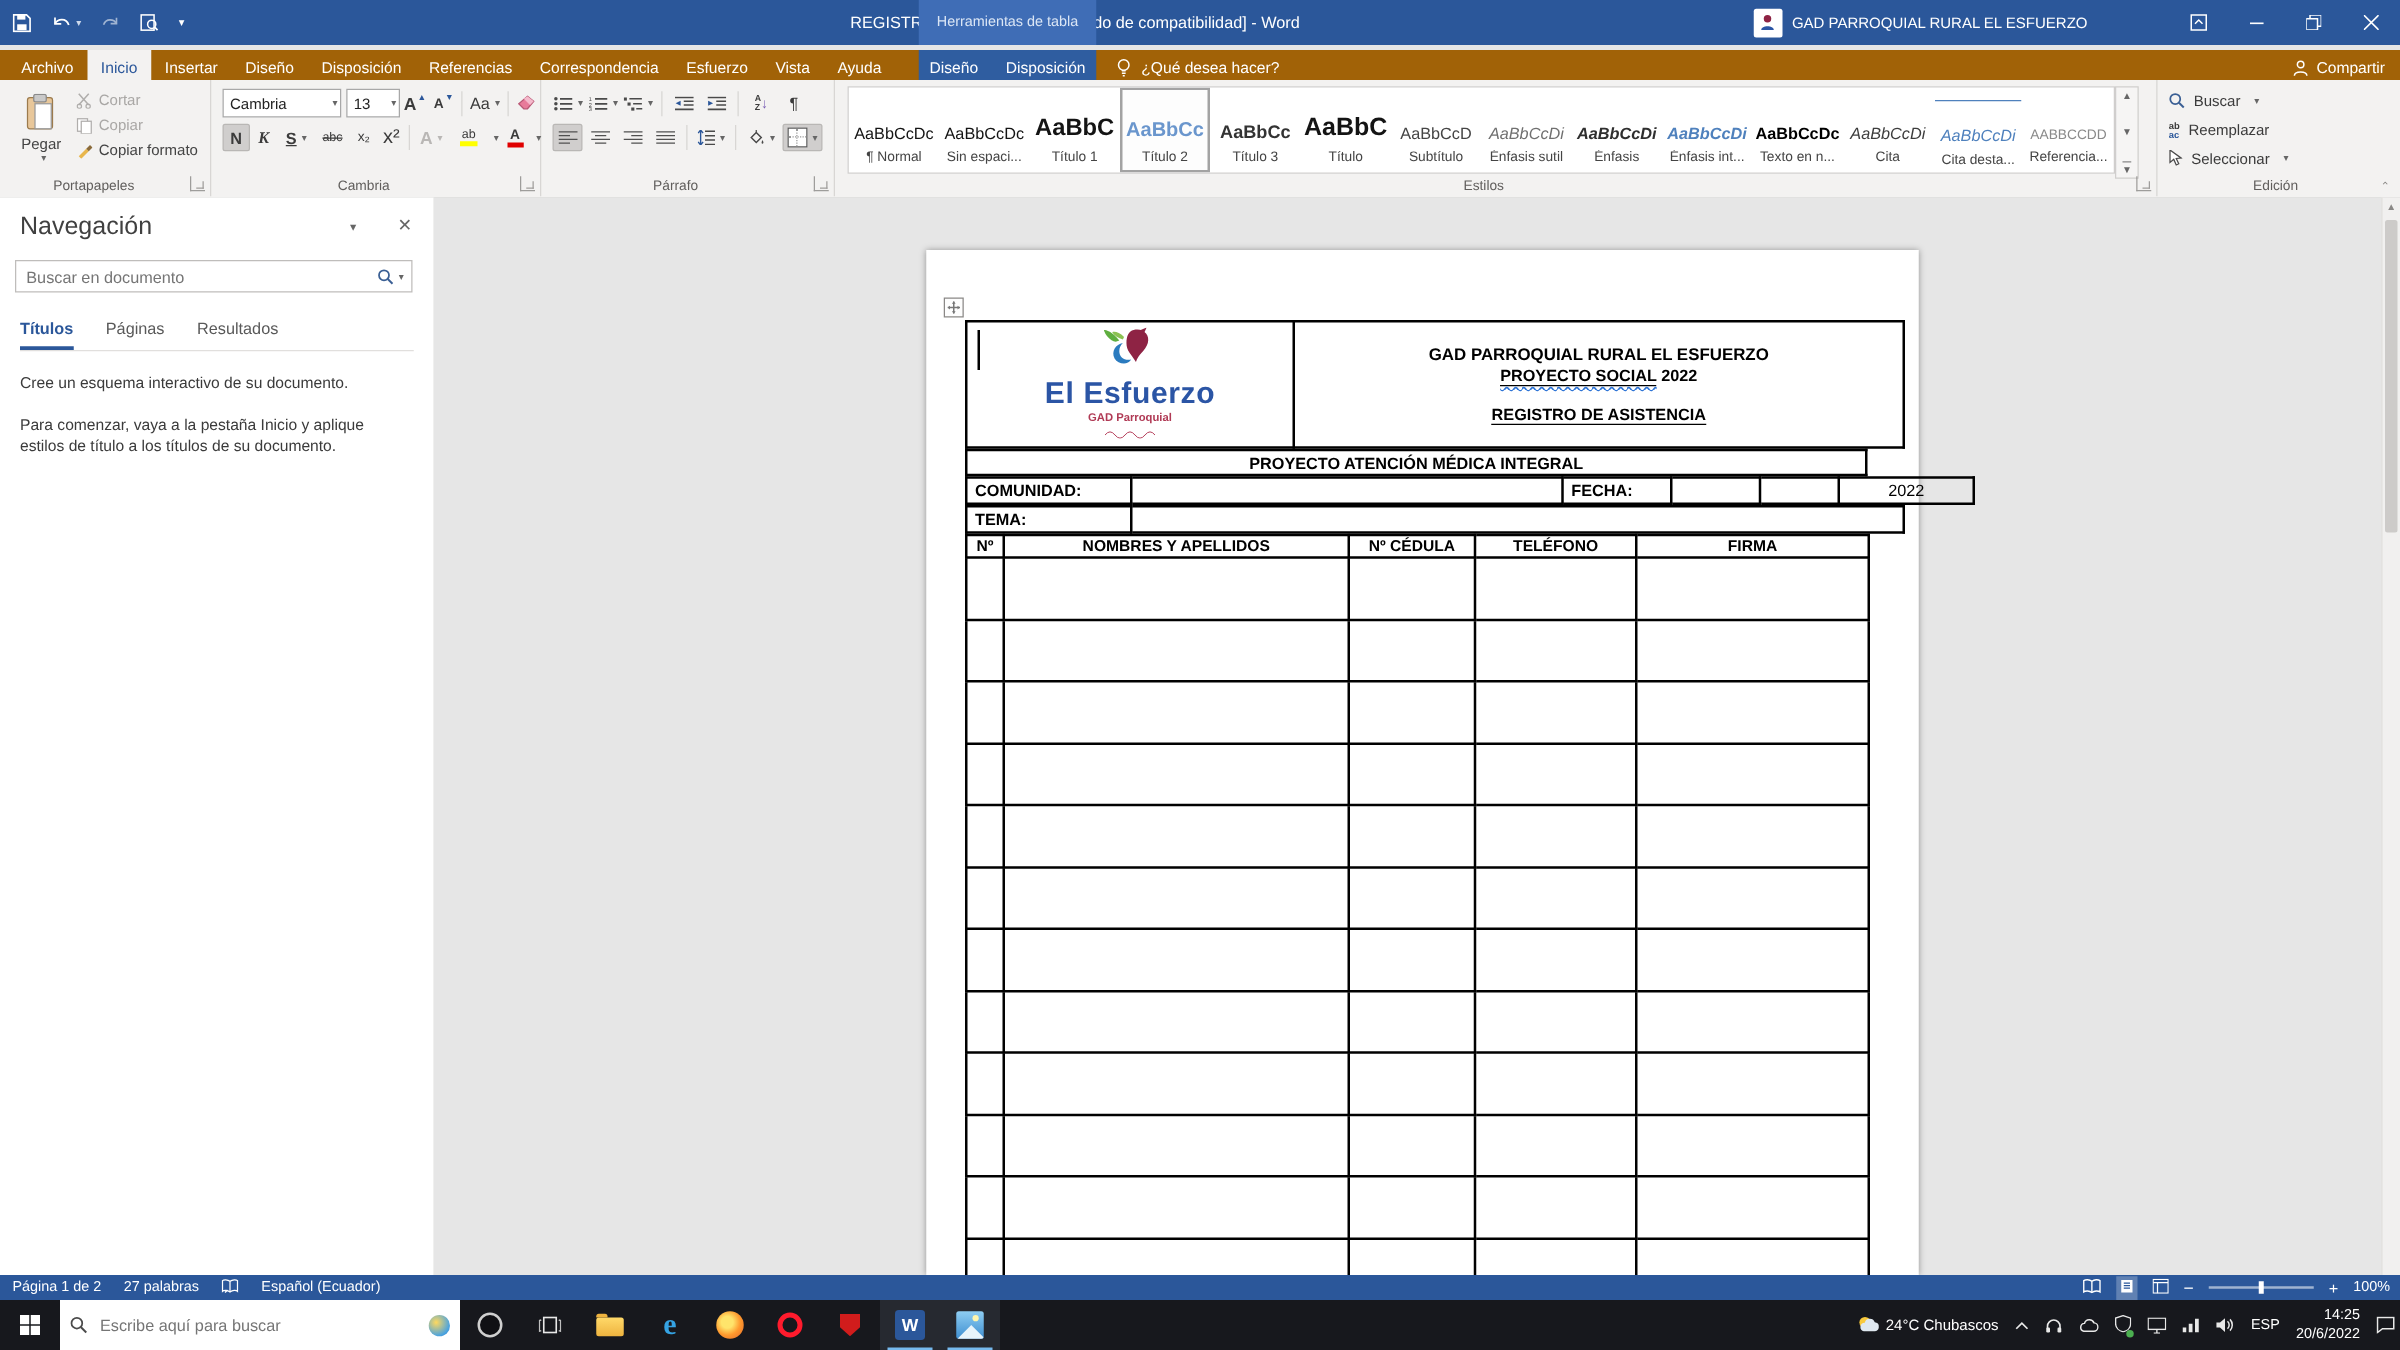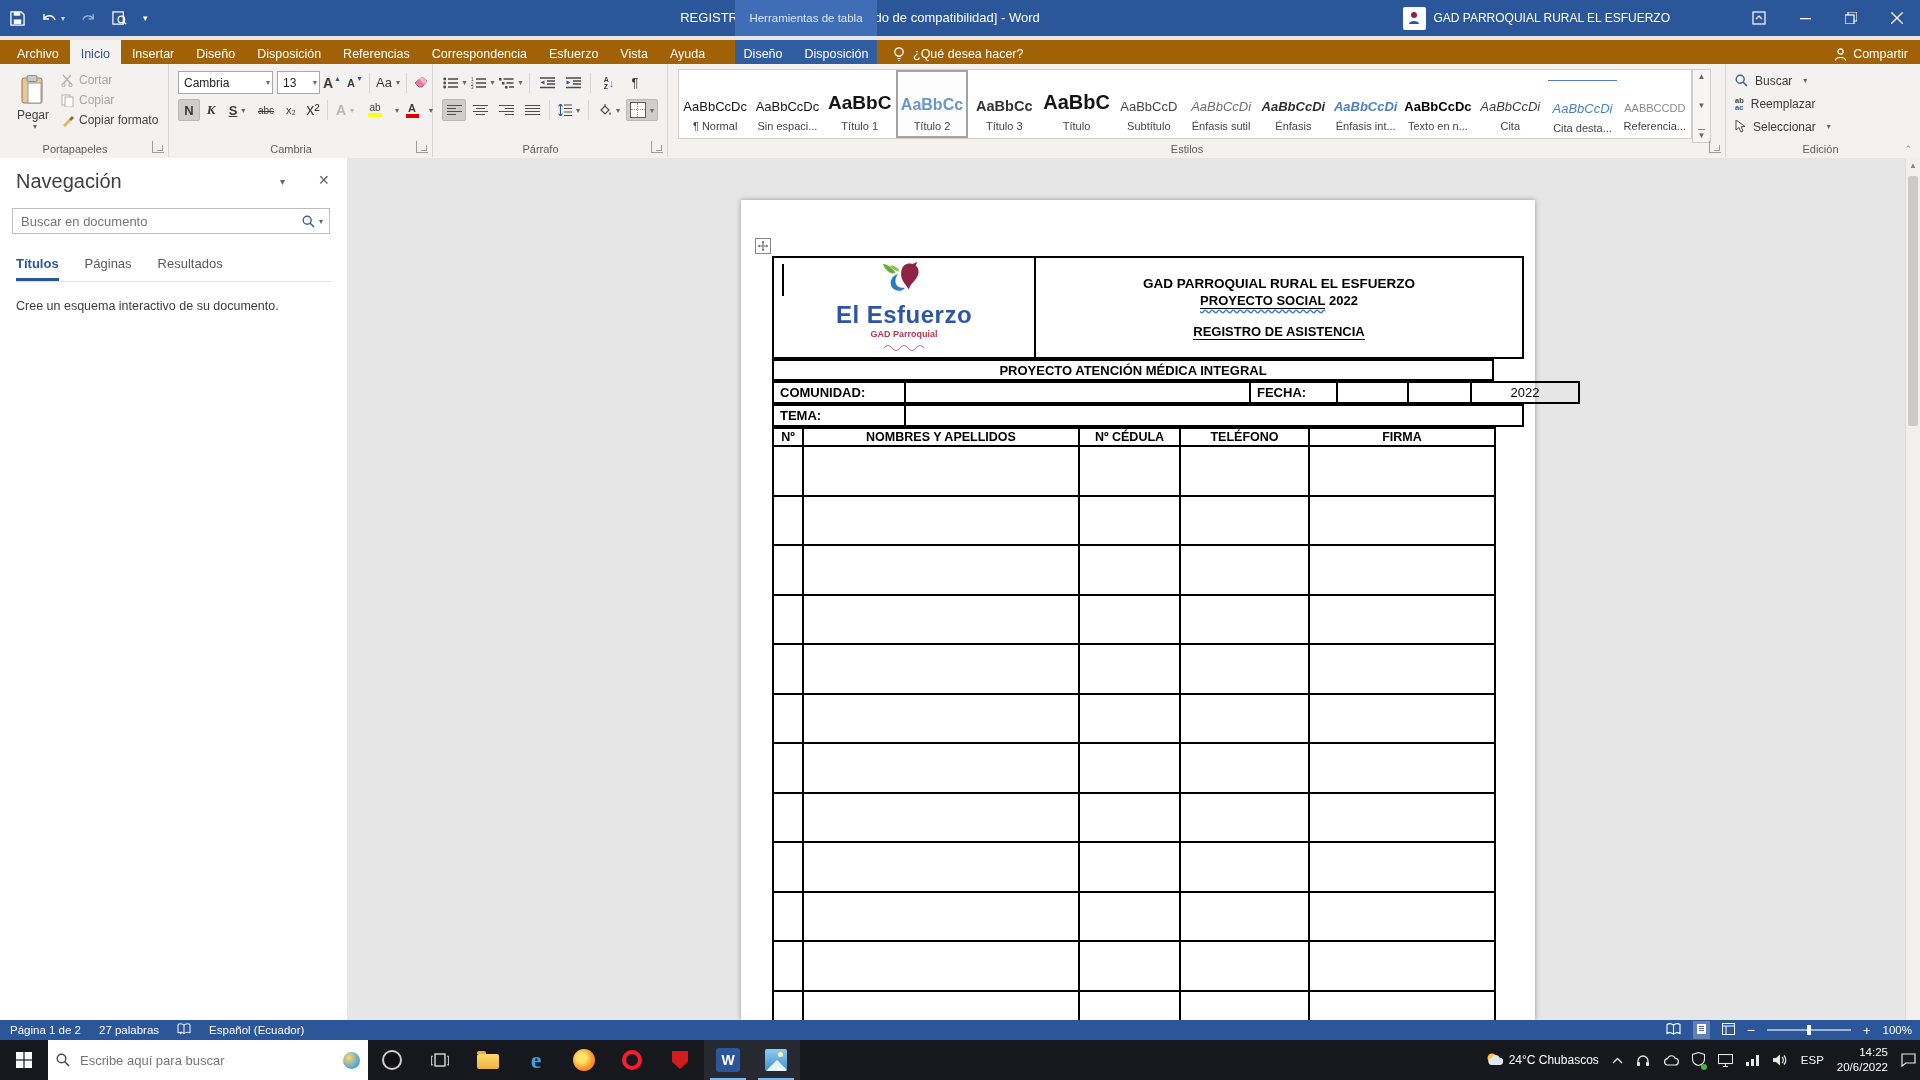--- a/index.html
+++ b/index.html
@@ -563,20 +563,21 @@
     <input style="border: none; outline: none; flex: 1 1 0%; font-size: 13px; color: rgb(68, 68, 68); font-family: &quot;Liberation Sans&quot;, sans-serif;" placeholder="Buscar en documento">
     <svg width="13" height="13" viewBox="0 0 13 13">
         <circle cx="5.2" cy="5.2" r="4" fill="none" stroke="#3a5f94" stroke-width="1.4"></circle>
         <path d="M8.2 8.2 L12 12" stroke="#3a5f94" stroke-width="1.6"></path>
       </svg>
     <span class="dd">▾</span>
   </div>
   <div id="navtabs" style="position:absolute;left:16px;top:96px;width:315px;border-bottom:1px solid #e1dfdd;padding-bottom:0"><span class="navtab active">Títulos</span><span class="navtab">Páginas</span><span class="navtab">Resultados</span></div>
   <div id="navbody" style="position:absolute;left:16px;top:140px;width:300px;font-size:12.5px;color:#3b3b3b;line-height:1.4">
       <div style="margin-bottom: 16px;">Cree un esquema interactivo de su documento.</div>
+      <div style="margin-bottom: 16px;">Para comenzar, vaya a la pestaña Inicio y aplique estilos de título a los títulos de su documento.</div>
     </div>
 </div>
 
 <div id="rulerh">
   <div class="band"></div><div class="white"></div>
   <span id="rulerh-marks"><span class="rnum" style="left: 467.6px;">1</span><span class="rtick" style="left: 448.3px;"></span><span class="rnum" style="left: 506.2px;">2</span><span class="rtick" style="left: 486.9px;"></span><span class="rnum" style="left: 544.8px;">3</span><span class="rtick" style="left: 525.5px;"></span><span class="rnum" style="left: 583.4px;">4</span><span class="rtick" style="left: 564.1px;"></span><span class="rnum" style="left: 622px;">5</span><span class="rtick" style="left: 602.7px;"></span><span class="rnum" style="left: 660.6px;">6</span><span class="rtick" style="left: 641.3px;"></span><span class="rnum" style="left: 699.2px;">7</span><span class="rtick" style="left: 679.9px;"></span><span class="rnum" style="left: 737.8px;">8</span><span class="rtick" style="left: 718.5px;"></span><span class="rnum" style="left: 776.4px;">9</span><span class="rtick" style="left: 757.1px;"></span><span class="rnum" style="left: 815px;">10</span><span class="rtick" style="left: 795.7px;"></span><span class="rnum" style="left: 853.6px;">11</span><span class="rtick" style="left: 834.3px;"></span><span class="rnum" style="left: 892.2px;">12</span><span class="rtick" style="left: 872.9px;"></span><span class="rnum" style="left: 930.8px;">13</span><span class="rtick" style="left: 911.5px;"></span><span class="rnum" style="left: 969.4px;">14</span><span class="rtick" style="left: 950.1px;"></span><span class="rnum" style="left: 1008px;">15</span><span class="rtick" style="left: 988.7px;"></span><span class="rnum" style="left: 1046.6px;">16</span><span class="rtick" style="left: 1027.3px;"></span><span class="rnum" style="left: 1085.2px;">17</span><span class="rtick" style="left: 1065.9px;"></span><span class="rnum" style="left: 1123.8px;">18</span><span class="rtick" style="left: 1104.5px;"></span><span class="rnum" style="left: 1162px;">19</span></span>
   <span style="position:absolute;left:426px;top:3px;width:0;height:0;border-left:4px solid transparent;border-right:4px solid transparent;border-top:6px solid #7f7d7b"></span>
   <span style="position:absolute;left:426px;top:11px;width:0;height:0;border-left:4px solid transparent;border-right:4px solid transparent;border-bottom:5px solid #7f7d7b"></span>
   <span style="position:absolute;left:1143px;top:11px;width:0;height:0;border-left:4px solid transparent;border-right:4px solid transparent;border-bottom:5px solid #7f7d7b"></span>
 </div>

